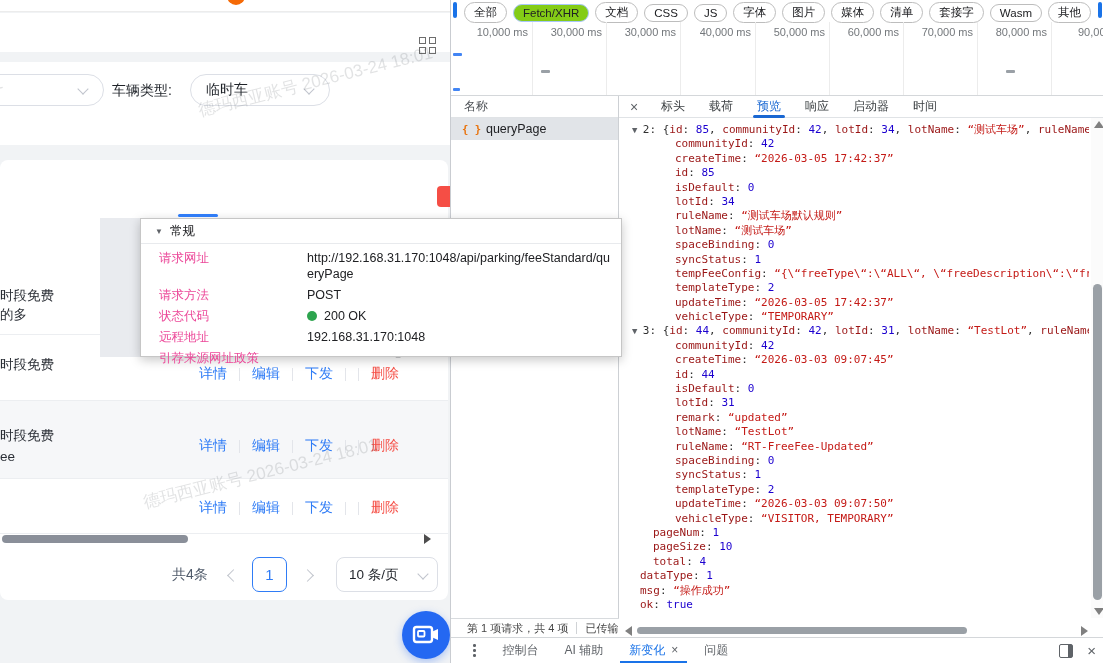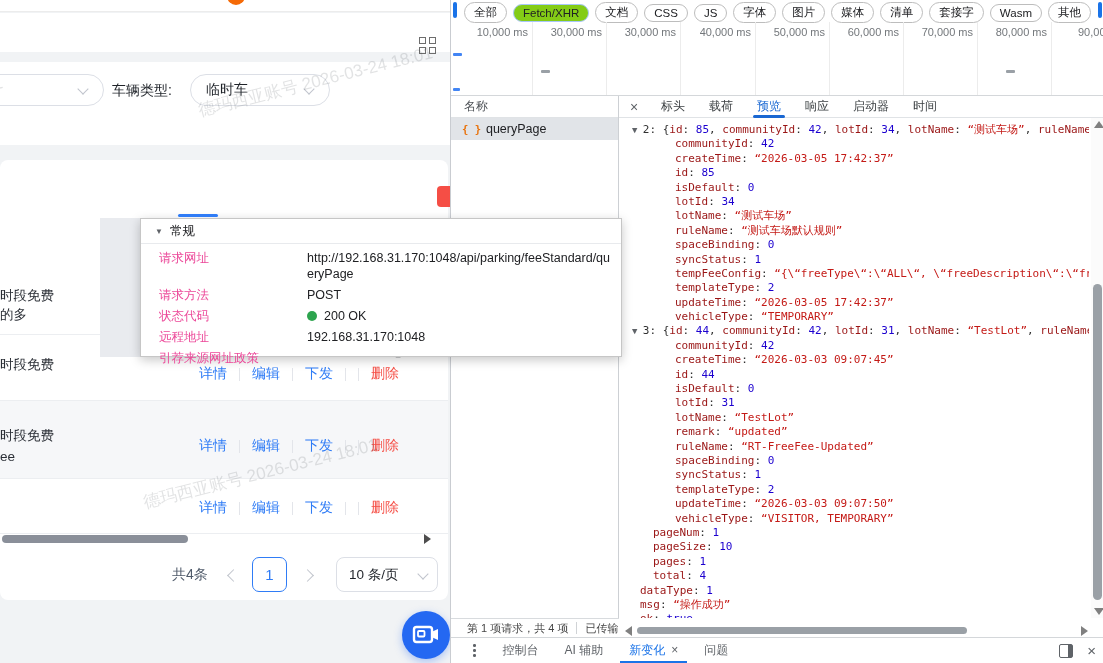--- a/index.html
+++ b/index.html
@@ -298,45 +298,44 @@
           <span class="dt-tab">启动器</span>
           <span class="dt-tab">时间</span>
         </div>
       <div class="preview" id="preview">
           <div class="pv-line lvl-i"><span class="tok-a">▼ </span><span class="tok-x">2: {</span><span class="tok-k">id</span><span class="tok-x">: </span><span class="tok-n">85</span><span class="tok-x">, </span><span class="tok-k">communityId</span><span class="tok-x">: </span><span class="tok-n">42</span><span class="tok-x">, </span><span class="tok-k">lotId</span><span class="tok-x">: </span><span class="tok-n">34</span><span class="tok-x">, </span><span class="tok-k">lotName</span><span class="tok-x">: </span><span class="tok-s">“测试车场”</span><span class="tok-x">, </span><span class="tok-k">ruleName</span></div>
           <div class="pv-line lvl-k3"><span class="tok-k">communityId</span><span class="tok-x">: </span><span class="tok-n">42</span></div>
           <div class="pv-line lvl-k3"><span class="tok-k">createTime</span><span class="tok-x">: </span><span class="tok-s">“2026-03-05 17:42:37”</span></div>
           <div class="pv-line lvl-k3"><span class="tok-k">id</span><span class="tok-x">: </span><span class="tok-n">85</span></div>
           <div class="pv-line lvl-k3"><span class="tok-k">isDefault</span><span class="tok-x">: </span><span class="tok-n">0</span></div>
           <div class="pv-line lvl-k3"><span class="tok-k">lotId</span><span class="tok-x">: </span><span class="tok-n">34</span></div>
+          <div class="pv-line lvl-k3"><span class="tok-k">ruleName</span><span class="tok-x">: </span><span class="tok-s">“测试车场默认规则”</span></div>
           <div class="pv-line lvl-k3"><span class="tok-k">lotName</span><span class="tok-x">: </span><span class="tok-s">“测试车场”</span></div>
-          <div class="pv-line lvl-k3"><span class="tok-k">ruleName</span><span class="tok-x">: </span><span class="tok-s">“测试车场默认规则”</span></div>
           <div class="pv-line lvl-k3"><span class="tok-k">spaceBinding</span><span class="tok-x">: </span><span class="tok-n">0</span></div>
           <div class="pv-line lvl-k3"><span class="tok-k">syncStatus</span><span class="tok-x">: </span><span class="tok-n">1</span></div>
           <div class="pv-line lvl-k3"><span class="tok-k">tempFeeConfig</span><span class="tok-x">: </span><span class="tok-s">“{\“freeType\“:\“ALL\“, \“freeDescription\“:\“free\“}”</span></div>
           <div class="pv-line lvl-k3"><span class="tok-k">templateType</span><span class="tok-x">: </span><span class="tok-n">2</span></div>
           <div class="pv-line lvl-k3"><span class="tok-k">updateTime</span><span class="tok-x">: </span><span class="tok-s">“2026-03-05 17:42:37”</span></div>
           <div class="pv-line lvl-k3"><span class="tok-k">vehicleType</span><span class="tok-x">: </span><span class="tok-s">“TEMPORARY”</span></div>
           <div class="pv-line lvl-i"><span class="tok-a">▼ </span><span class="tok-x">3: {</span><span class="tok-k">id</span><span class="tok-x">: </span><span class="tok-n">44</span><span class="tok-x">, </span><span class="tok-k">communityId</span><span class="tok-x">: </span><span class="tok-n">42</span><span class="tok-x">, </span><span class="tok-k">lotId</span><span class="tok-x">: </span><span class="tok-n">31</span><span class="tok-x">, </span><span class="tok-k">lotName</span><span class="tok-x">: </span><span class="tok-s">“TestLot”</span><span class="tok-x">, </span><span class="tok-k">ruleName</span></div>
           <div class="pv-line lvl-k3"><span class="tok-k">communityId</span><span class="tok-x">: </span><span class="tok-n">42</span></div>
           <div class="pv-line lvl-k3"><span class="tok-k">createTime</span><span class="tok-x">: </span><span class="tok-s">“2026-03-03 09:07:45”</span></div>
           <div class="pv-line lvl-k3"><span class="tok-k">id</span><span class="tok-x">: </span><span class="tok-n">44</span></div>
           <div class="pv-line lvl-k3"><span class="tok-k">isDefault</span><span class="tok-x">: </span><span class="tok-n">0</span></div>
           <div class="pv-line lvl-k3"><span class="tok-k">lotId</span><span class="tok-x">: </span><span class="tok-n">31</span></div>
+          <div class="pv-line lvl-k3"><span class="tok-k">remark</span><span class="tok-x">: </span><span class="tok-s">“updated”</span></div>
           <div class="pv-line lvl-k3"><span class="tok-k">lotName</span><span class="tok-x">: </span><span class="tok-s">“TestLot”</span></div>
-          <div class="pv-line lvl-k3"><span class="tok-k">remark</span><span class="tok-x">: </span><span class="tok-s">“updated”</span></div>
           <div class="pv-line lvl-k3"><span class="tok-k">ruleName</span><span class="tok-x">: </span><span class="tok-s">“RT-FreeFee-Updated”</span></div>
           <div class="pv-line lvl-k3"><span class="tok-k">spaceBinding</span><span class="tok-x">: </span><span class="tok-n">0</span></div>
           <div class="pv-line lvl-k3"><span class="tok-k">syncStatus</span><span class="tok-x">: </span><span class="tok-n">1</span></div>
           <div class="pv-line lvl-k3"><span class="tok-k">templateType</span><span class="tok-x">: </span><span class="tok-n">2</span></div>
           <div class="pv-line lvl-k3"><span class="tok-k">updateTime</span><span class="tok-x">: </span><span class="tok-s">“2026-03-03 09:07:50”</span></div>
           <div class="pv-line lvl-k3"><span class="tok-k">vehicleType</span><span class="tok-x">: </span><span class="tok-s">“VISITOR, TEMPORARY”</span></div>
           <div class="pv-line lvl-k2"><span class="tok-k">pageNum</span><span class="tok-x">: </span><span class="tok-n">1</span></div>
           <div class="pv-line lvl-k2"><span class="tok-k">pageSize</span><span class="tok-x">: </span><span class="tok-n">10</span></div>
-          <div class="pv-line lvl-k2"><span class="tok-k">pages</span><span class="tok-x">: </span><span class="tok-n">1</span></div>
           <div class="pv-line lvl-k2"><span class="tok-k">total</span><span class="tok-x">: </span><span class="tok-n">4</span></div>
           <div class="pv-line lvl-k1"><span class="tok-k">dataType</span><span class="tok-x">: </span><span class="tok-n">1</span></div>
           <div class="pv-line lvl-k1"><span class="tok-k">msg</span><span class="tok-x">: </span><span class="tok-s">“操作成功”</span></div>
           <div class="pv-line lvl-k1"><span class="tok-k">ok</span><span class="tok-x">: </span><span class="tok-n">true</span></div>
         </div>
 
       <div class="vbar"></div>
       <span class="tri tri-up" style="left:475px; top:25px;"></span>
       <div class="vthumb"></div>
       <span class="tri tri-down" style="left:475px; top:512px;"></span>

